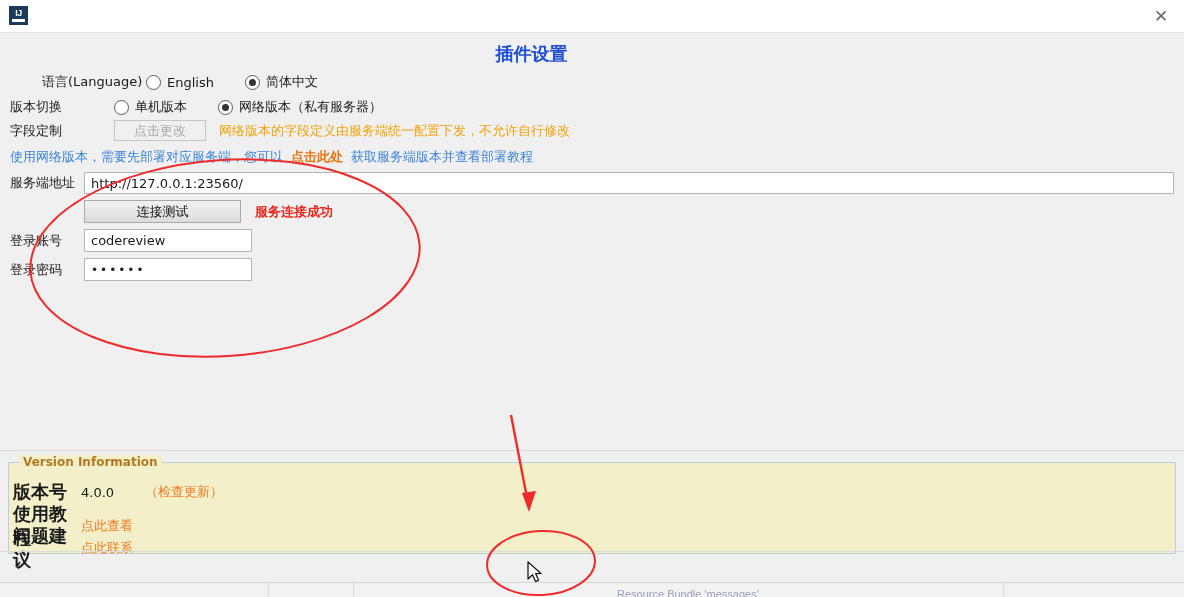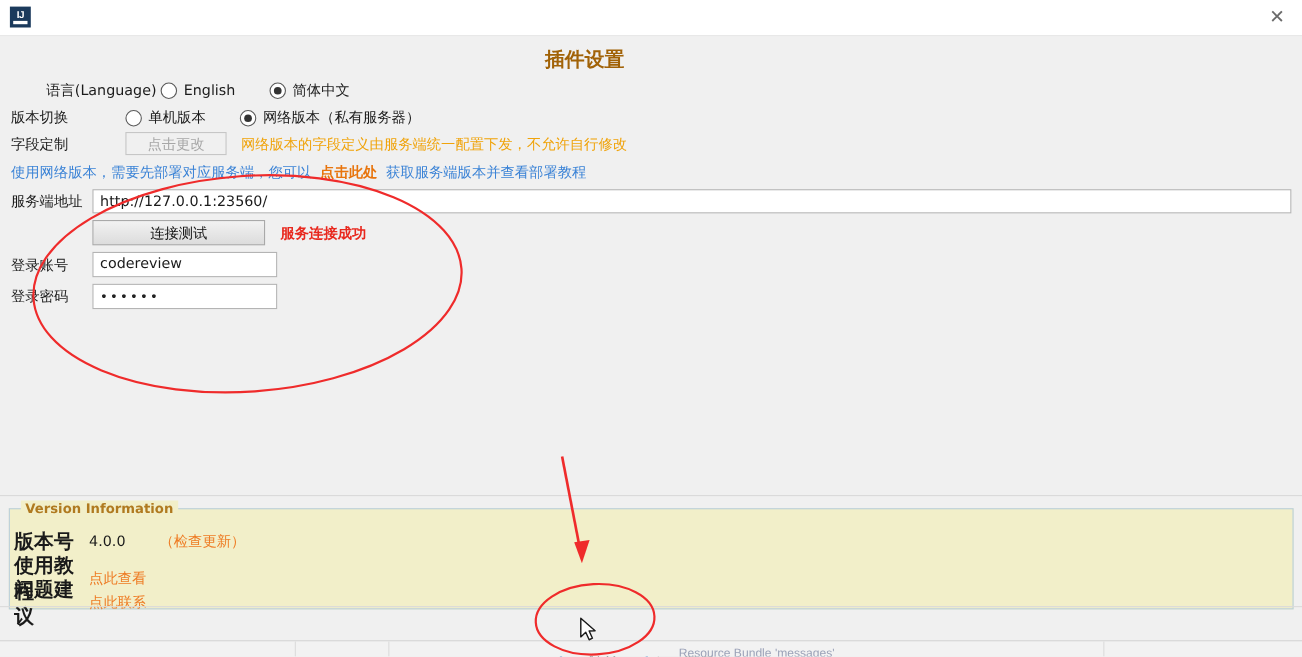--- a/index.html
+++ b/index.html
@@ -64,21 +64,21 @@
   .close-btn {
     position: absolute; right: 0; top: 0; width: 46px; height: 31px;
     display: flex; align-items: center; justify-content: center;
     color: #6b6b6b; font-size: 17px; cursor: default;
     font-family: "DejaVu Sans", sans-serif;
   }
 
   .dialog-title {
     position: absolute; left: 0; top: 42px; width: 1063px;
     text-align: center;
-    font-size: 18px; font-weight: bold; color: #a16207;
+    font-size: 18px; font-weight: bold; color: #1d4ed8;
     font-family: "DejaVu Sans", sans-serif;
   }
 
   
   .content { position: absolute; left: 0; top: 32px; width: 1184px; height: 552px; }
 
   .row { position: absolute; display: flex; align-items: center; }
   .lbl {
     font-size: 13px; color: #1a1a1a;
     font-family: "DejaVu Sans", sans-serif;

